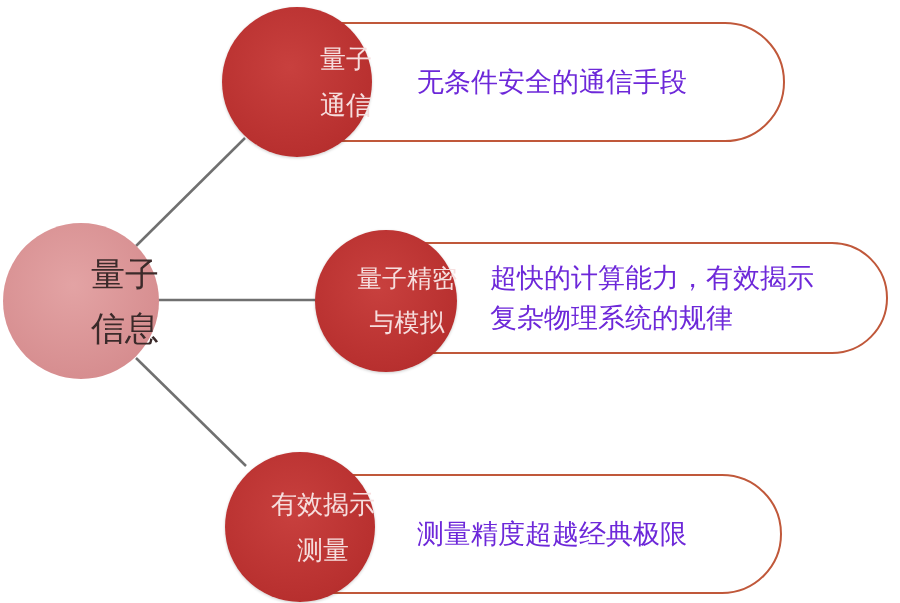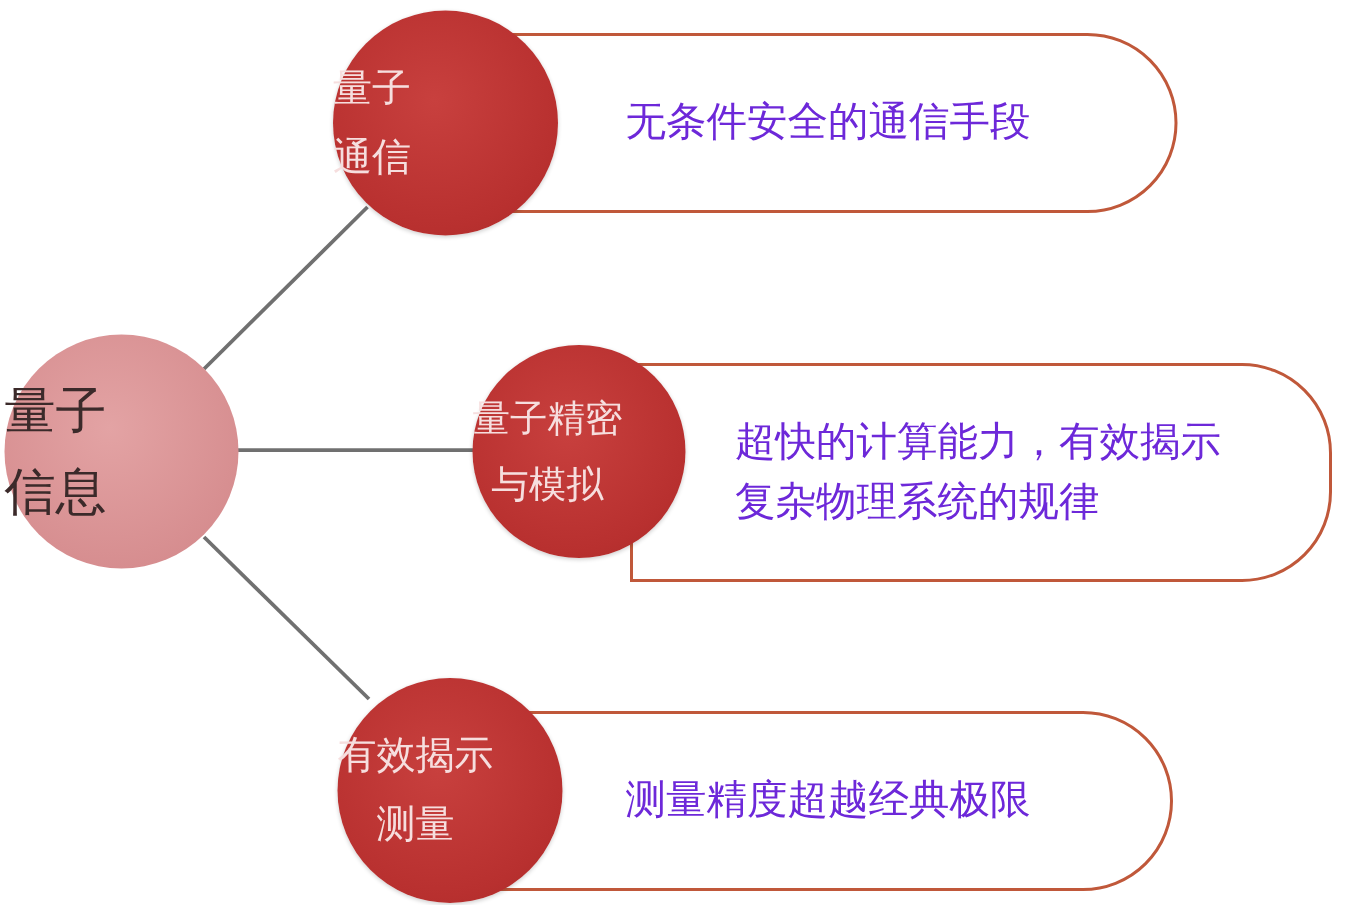--- a/index.html
+++ b/index.html
@@ -3,21 +3,21 @@
 <meta charset="utf-8">
 <style>
   html, body { margin:0; padding:0; background:#ffffff; }
   body { width:900px; height:603px; position:relative; overflow:hidden;
          font-family:"DejaVu Sans", "Liberation Sans", sans-serif; }
   svg.links { position:absolute; left:0; top:0; width:900px; height:603px; }
   .box { position:absolute; background:#fff; border:2.5px solid #c0583a;
          border-radius:0 60px 60px 0; box-sizing:border-box;
          display:flex; align-items:center; color:#6d28d9; font-size:27px; line-height:40px; }
   .circle { position:absolute; border-radius:50%; display:flex; align-items:center;
-            justify-content:flex-start; text-align:center; box-sizing:border-box; }
+            justify-content:flex-end; text-align:center; box-sizing:border-box; }
   .circle.sub { background:radial-gradient(circle at 45% 40%, #c8403e 0%, #b8302f 70%, #a82a28 100%);
                 color:#f6dede; font-size:26px; line-height:46px;
                 box-shadow:0 1px 3px rgba(0,0,0,0.2); }
   .circle.root { background:radial-gradient(circle at 45% 40%, #e3a3a4 0%, #d68d8f 75%, #c97c7e 100%);
                  color:#3b2a2a; font-size:34px; line-height:54px; }
   .lbl { white-space:pre-line; }
 </style>
 </head>
 <body>
 
@@ -28,21 +28,21 @@
 </svg>
 
 <div class="box" style="left:330px; top:22px; width:455px; height:120px; padding-left:85px;">
   <span class="lbl">无条件安全的通信手段</span>
 </div>
 <div class="circle sub" style="left:222px; top:7px; width:150px; height:150px;">
   <span class="lbl">量子
 通信</span>
 </div>
 
-<div class="box" style="left:420px; top:242px; width:468px; height:146px; padding-left:68px;">
+<div class="box" style="left:420px; top:242px; width:468px; height:112px; padding-left:68px;">
   <span class="lbl">超快的计算能力，有效揭示
 复杂物理系统的规律</span>
 </div>
 <div class="circle sub" style="left:315px; top:230px; width:142px; height:142px; font-size:25px; line-height:44px;">
   <span class="lbl">量子精密
 与模拟</span>
 </div>
 
 <div class="box" style="left:320px; top:474px; width:462px; height:120px; padding-left:95px;">
   <span class="lbl">测量精度超越经典极限</span>

